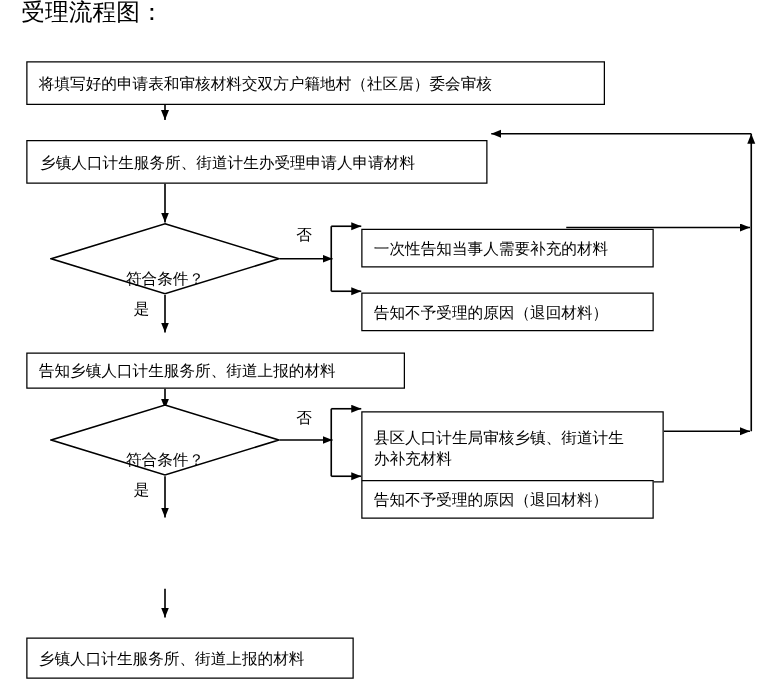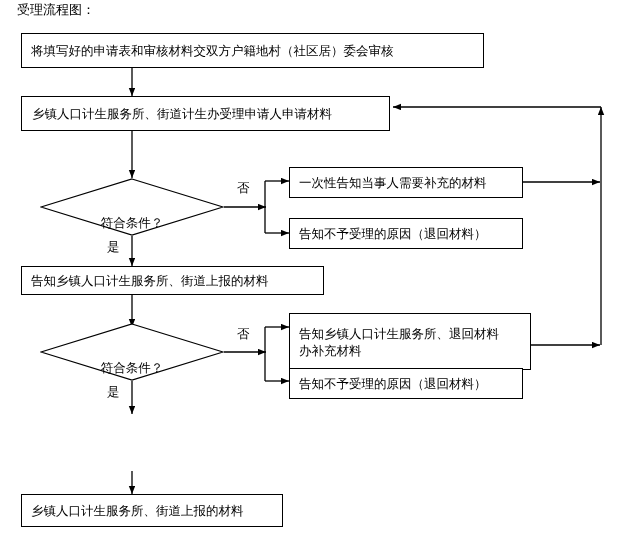--- a/index.html
+++ b/index.html
@@ -15,34 +15,35 @@
     position: relative;
     width: 621px;
     height: 548px;
     background: #ffffff;
     overflow: hidden;
   }
   .title {
     position: absolute;
     left: 17px;
     top: 2px;
-    font-size: 13px;
+    font-size: 19px;
     line-height: 16px;
     white-space: nowrap;
   }
   .node {
     position: absolute;
     box-sizing: border-box;
     border: 1px solid #000000;
     background: #ffffff;
     display: flex;
     align-items: center;
     font-size: 12.5px;
     line-height: 17px;
     white-space: pre-line;
+    margin-top: 16px;
   }
   .node.left {
     justify-content: flex-start;
     padding-left: 9px;
   }
   .node.center {
     justify-content: center;
     text-align: center;
   }
   .diamond-wrap {
@@ -154,21 +155,21 @@
   <div class="diamond-wrap" style="left:40px; top:323px; width:184px; height:58px;">
     <svg width="184" height="58" viewBox="0 0 184 58">
       <polygon points="92,1 183,29 92,57 1,29" fill="#ffffff" stroke="#000000" stroke-width="1.3"></polygon>
     </svg>
     <div class="diamond-label">符合条件？</div>
   </div>
 
   <div class="edge-label" style="left:237px; top:327px;">否</div>
   <div class="edge-label" style="left:107px; top:385px;">是</div>
 
-  <div class="node left" style="left:289px; top:313px; width:242px; height:57px;">告知乡镇人口计生服务所、退回材料
+  <div class="node left" style="left:289px; top:313px; width:242px; height:57px;">县区人口计生局审核乡镇、街道计生
 办补充材料</div>
 
   <div class="node left" style="left:289px; top:368px; width:234px; height:31px;">告知不予受理的原因（退回材料）</div>
 
 
   <div class="node left" style="left:21px; top:494px; width:262px; height:33px;">乡镇人口计生服务所、街道上报的材料</div>
 
 </div>
 
 </body></html>

